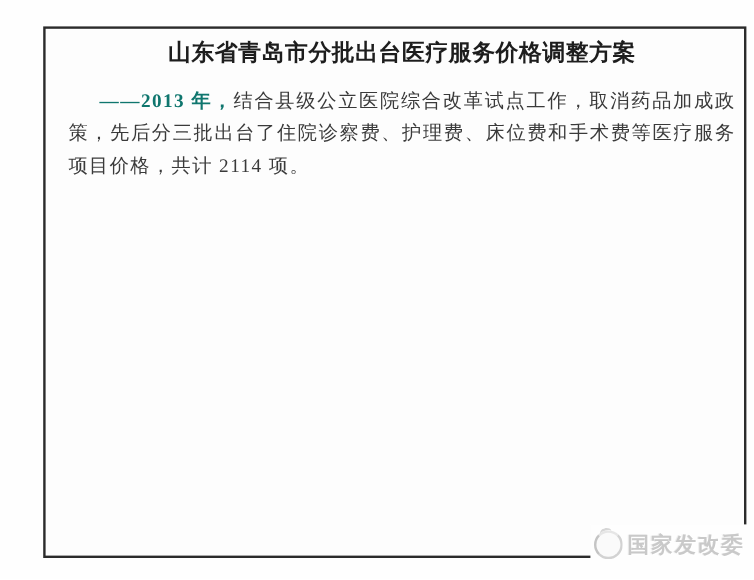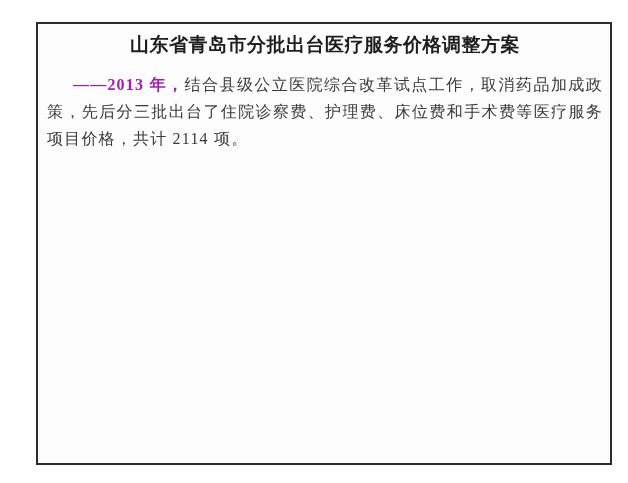--- a/index.html
+++ b/index.html
@@ -16,21 +16,21 @@
     font-family: "Liberation Serif", serif;
   }
   .doc-box {
     position: absolute;
     left: 36px;
     top: 22px;
     width: 556px;
     height: 431px;
     border: 2px solid #2b2b2b;
     background: #fdfdfd;
-    padding: 8px 7px 0 9px;
+    padding: 8px 7px 0 19px;
     box-sizing: content-box;
   }
   .doc-title {
     margin: 0;
     font-size: 19px;
     font-weight: bold;
     color: #1d1d1d;
     text-align: center;
     line-height: 26px;
     letter-spacing: 0.5px;
@@ -43,21 +43,21 @@
     color: #3a3a3a;
     text-align: justify;
     text-indent: 26px;
     word-break: break-all;
   }
   .para.first {
     margin-top: 13px;
   }
   .para .lead {
     font-weight: bold;
-    color: #a21caf;
+    color: #0f766e;
     white-space: nowrap;
   }
   .watermark {
     position: absolute;
     left: 492px;
     top: 437px;
     height: 34px;
     display: flex;
     align-items: center;
     gap: 4px;
@@ -103,14 +103,18 @@
   <div class="doc-box">
 
     <h1 class="doc-title">山东省青岛市分批出台医疗服务价格调整方案</h1>
 
     <p class="para first"><span class="lead">——2013 年，</span><span>结合县级公立医院综合改革试点工作，取消药品加成政策，先后分三批出台了住院诊察费、护理费、床位费和手术费等医疗服务项目价格，共计 2114 项。</span></p>
 
 
 
   </div>
 
+  <div class="watermark">
+    <span class="wm-logo"></span>
+    <span class="wm-text">国家发改委</span>
+  </div>
 
 </div>
 
 </body></html>

